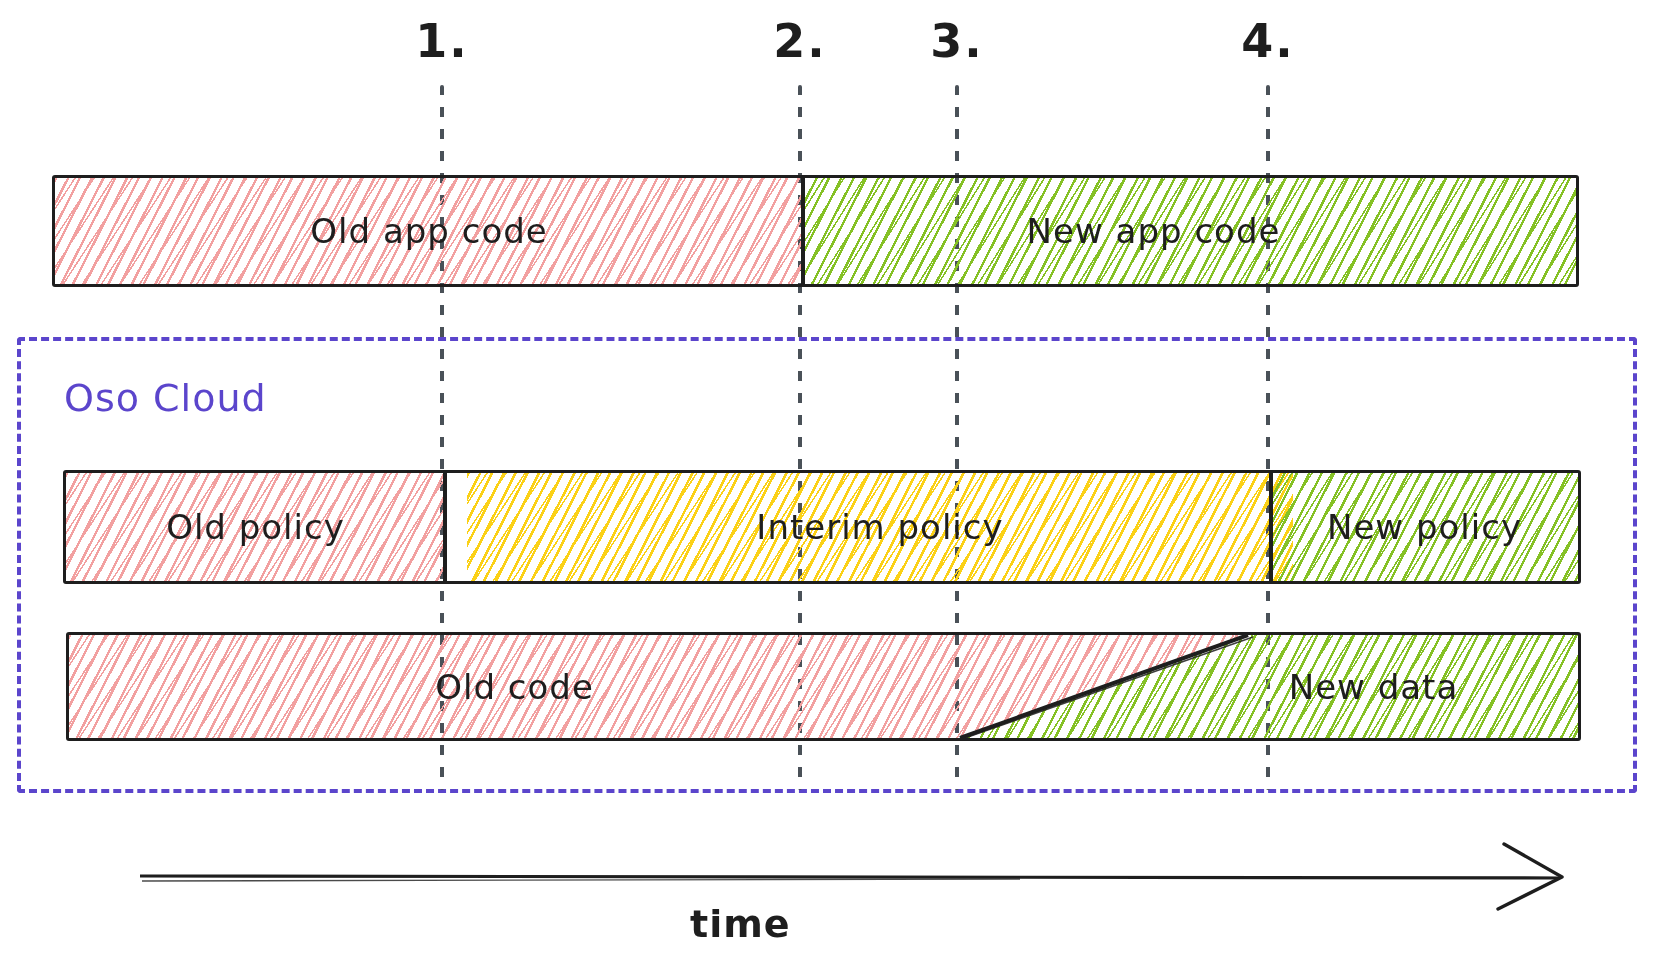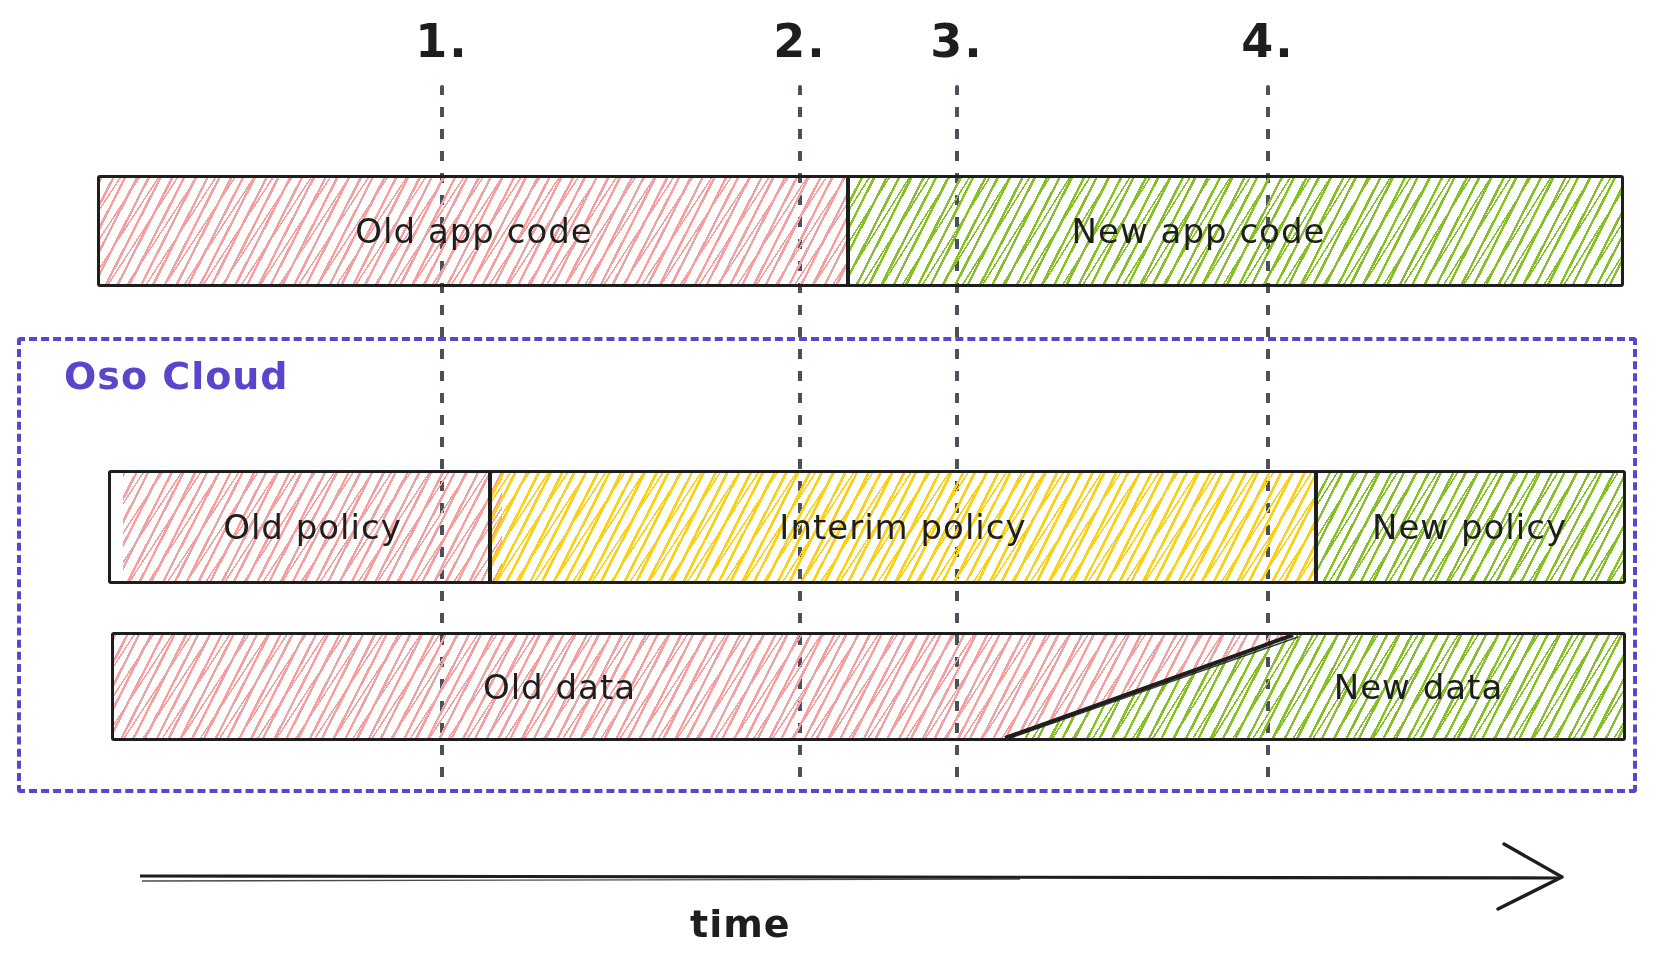--- a/index.html
+++ b/index.html
@@ -47,21 +47,20 @@
     border-radius: 2px;
   }
 
   
   .bar {
     position: absolute;
     border: 3.5px solid var(--ink);
     border-radius: 3px;
     z-index: 2;
     background: transparent;
-    margin-left: 45px;
   }
   .segment {
     position: absolute;
     top: 0; bottom: 0;
     display: flex;
     align-items: center;
     justify-content: center;
   }
   .bar-label {
     font-size: 34px;
@@ -105,32 +104,32 @@
   .oso-box {
     position: absolute;
     left: 17px; top: 337px;
     width: 1612px; height: 448px;
     border: 4px dashed var(--purple);
     border-radius: 4px;
     z-index: 0;
   }
   .oso-label {
     position: absolute;
-    left: 64px; top: 354px;
+    left: 64px; top: 376px;
     font-size: 38px;
-    font-weight: 700;
+    font-weight: 400;
     letter-spacing: 1px;
     color: var(--purple);
     z-index: 2;
   }
 
   
   #policy-bar { left: 63px; top: 470px; width: 1512px; height: 108px; }
-  #policy-old     { left: 12px; width: 379px; align-items: center; }
-  #policy-interim { left: 379px; width: 826px; }
+  #policy-old     { left: 0; width: 379px; align-items: center; }
+  #policy-interim { left: 401px; width: 826px; }
   #policy-new     { left: 1205px; right: 0; }
   #policy-divider-1 { left: 377px; }
   #policy-divider-2 { left: 1203px; }
 
   
   #data-bar { left: 66px; top: 632px; width: 1509px; height: 103px; }
   .data-red-region {
     position: absolute; inset: 0;
     clip-path: polygon(0 0, 1179px 0, 891px 100%, 0 100%);
   }
@@ -209,21 +208,21 @@
   </div>
 
   <div class="bar" id="data-bar">
     <div class="data-red-region hatch-red"></div>
     <div class="data-green-region hatch-green"></div>
     <svg class="data-diagonal-svg" viewBox="0 0 1509 103" preserveAspectRatio="none">
       <line x1="891" y1="103" x2="1179" y2="0" stroke="#1e1e1e" stroke-width="4"></line>
       <line x1="896" y1="103" x2="1184" y2="2" stroke="#1e1e1e" stroke-width="1.6" opacity="0.85"></line>
     </svg>
     <div class="segment" id="data-old-label-zone">
-      <span class="bar-label">Old data</span>
+      <span class="bar-label">Old code</span>
     </div>
     <div class="segment" id="data-new-label-zone">
       <span class="bar-label">New data</span>
     </div>
   </div>
 
   <svg class="time-arrow-svg" viewBox="0 0 1657 973">
     <line x1="140" y1="876" x2="1560" y2="878" stroke="#1e1e1e" stroke-width="3.2"></line>
     <line x1="142" y1="881" x2="1020" y2="879" stroke="#1e1e1e" stroke-width="1.4" opacity="0.8"></line>
     <path d="M1504 844 L1562 877 M1498 909 L1562 877" fill="none" stroke="#1e1e1e" stroke-width="3.4" stroke-linecap="round"></path>

